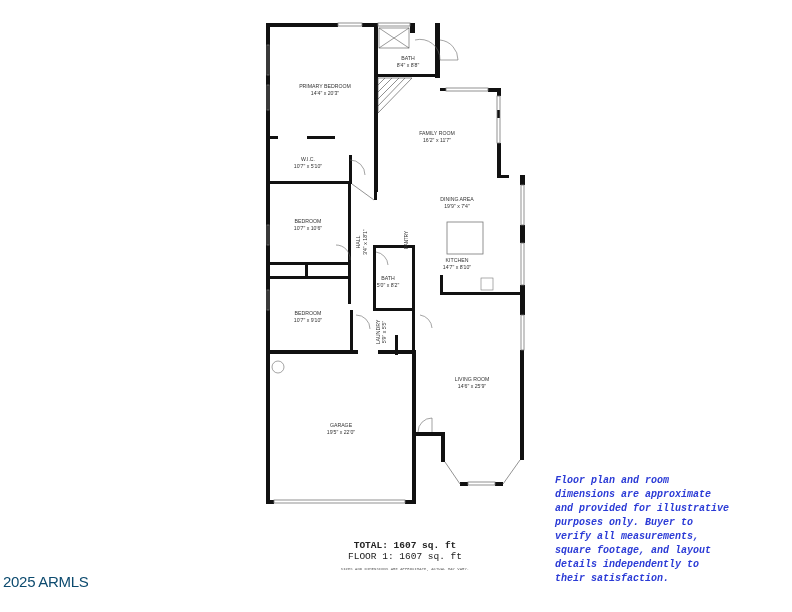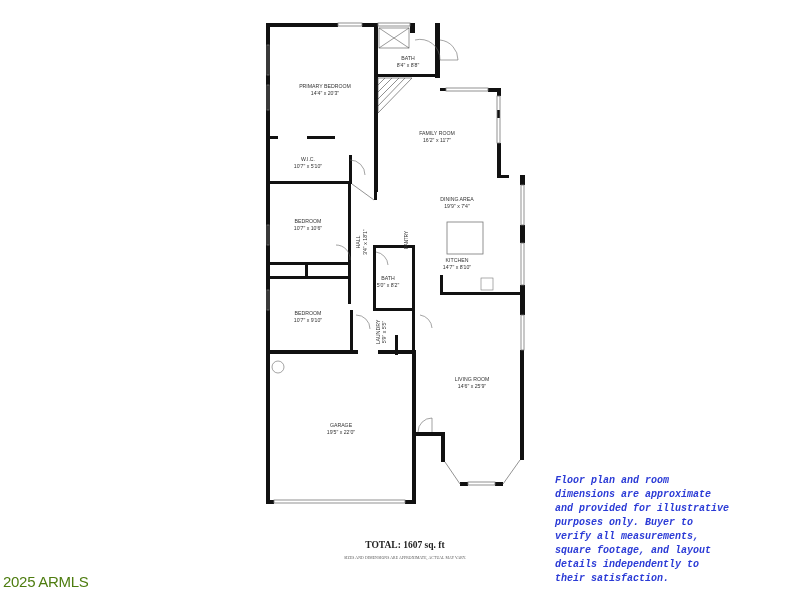--- a/index.html
+++ b/index.html
@@ -1,24 +1,24 @@
 <!DOCTYPE html>
 <html><head>
 <meta charset="utf-8">
 <style>
   html, body { margin:0; padding:0; background:#ffffff; }
   body { width:792px; height:612px; position:relative; overflow:hidden; font-family:"Liberation Sans", sans-serif; }
   #plan { position:absolute; left:0; top:0; width:792px; height:612px; }
   .room-label { font-family:"Liberation Sans", sans-serif; font-size:5.2px; fill:#333; text-anchor:middle; }
-  .totals { position:absolute; left:260px; top:540px; width:290px; text-align:center; color:#222; font-family:Liberation Serif, serif; }
+  .totals { position:absolute; left:260px; top:540px; width:290px; text-align:center; color:#222; font-family:Liberation Mono, monospace; }
   .totals .total { font-weight:bold; font-size:9.5px; line-height:11px; }
   .totals .line { font-size:9.5px; line-height:11px; }
   .totals .note { font-size:3.8px; color:#555; margin-top:5px; letter-spacing:0.1px; }
   .disclaimer { position:absolute; left:555px; top:474px; width:235px; color:#2b3bd6; font-family:"Liberation Mono", monospace; font-weight:bold; font-style:italic; font-size:10px; line-height:14px; white-space:pre; }
-  .copyright { position:absolute; left:3px; top:573px; font-family:"Liberation Sans", sans-serif; font-size:15px; color:#4d7c0f; letter-spacing:-0.3px; }
+  .copyright { position:absolute; left:3px; top:573px; font-family:"Liberation Sans", sans-serif; font-size:15px; color:#0c4a6e; letter-spacing:-0.3px; }
 </style>
 </head>
 <body>
 
 <svg id="plan" viewBox="0 0 792 612" xmlns="http://www.w3.org/2000/svg">
   <g fill="#111" stroke="none">
 
     <rect x="266" y="23" width="72" height="4"></rect>
     <rect x="362" y="23" width="14" height="4"></rect>
     <rect x="266" y="23" width="4" height="480"></rect>
@@ -154,20 +154,21 @@
     <text class="room-label" x="0" y="0" transform="translate(386,332) rotate(-90)">5'9" x 5'5"</text>
     <text class="room-label" x="472" y="381">LIVING ROOM</text>
     <text class="room-label" x="472" y="388">14'6" x 25'9"</text>
     <text class="room-label" x="341" y="427">GARAGE</text>
     <text class="room-label" x="341" y="434">19'5" x 22'0"</text>
   </g>
 </svg>
 
 <div class="totals">
   <div class="total">TOTAL: 1607 sq. ft</div>
+  <div class="line">FLOOR 1: 1607 sq. ft</div>
   <div class="note">SIZES AND DIMENSIONS ARE APPROXIMATE, ACTUAL MAY VARY.</div>
 </div>
 
 <div class="disclaimer">Floor plan and room
 dimensions are approximate
 and provided for illustrative
 purposes only. Buyer to
 verify all measurements,
 square footage, and layout
 details independently to

